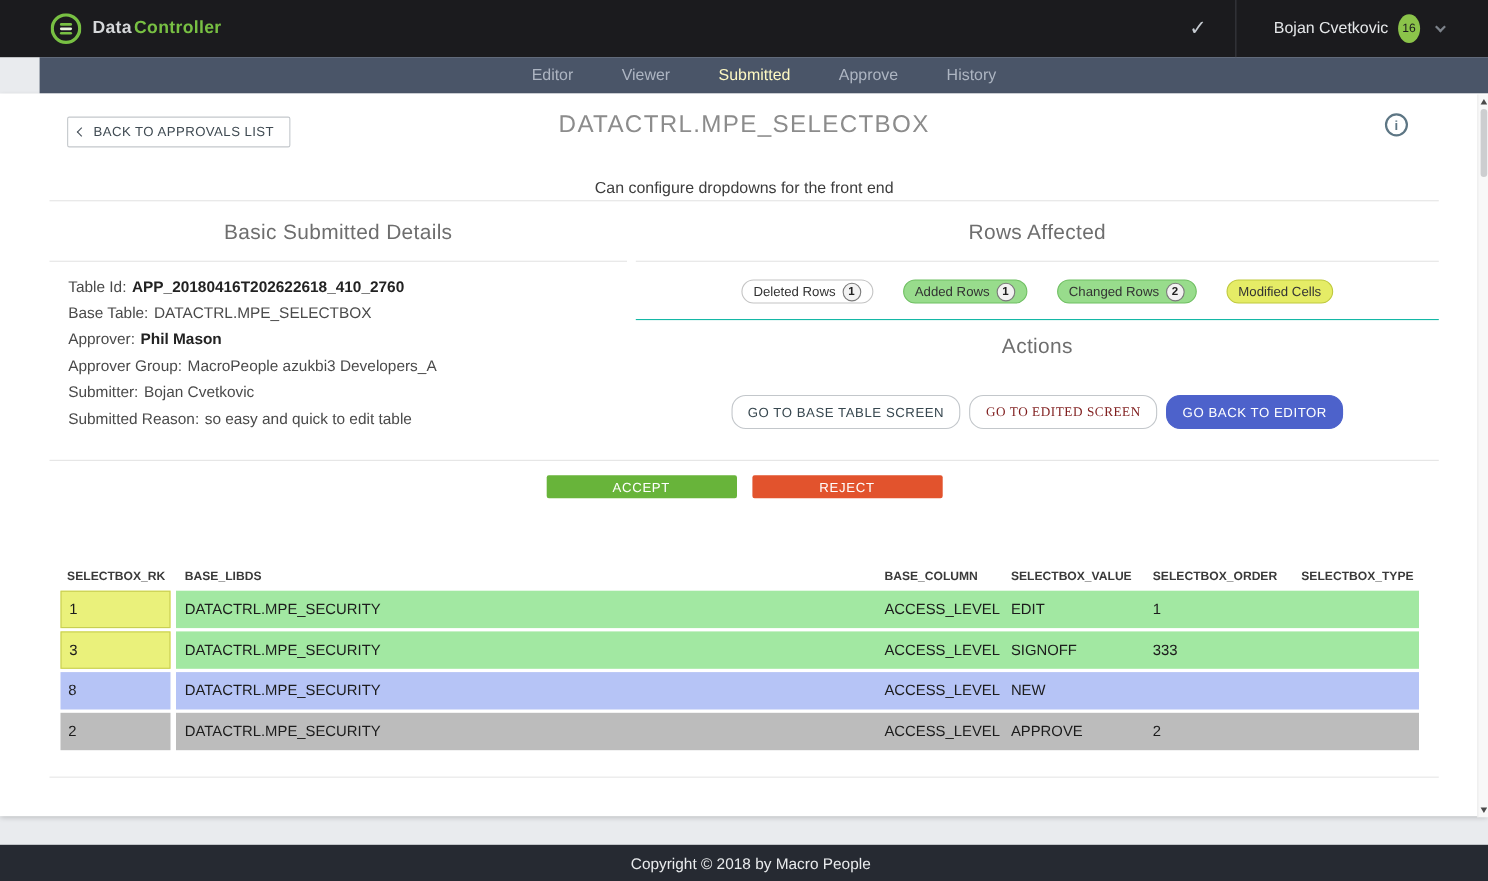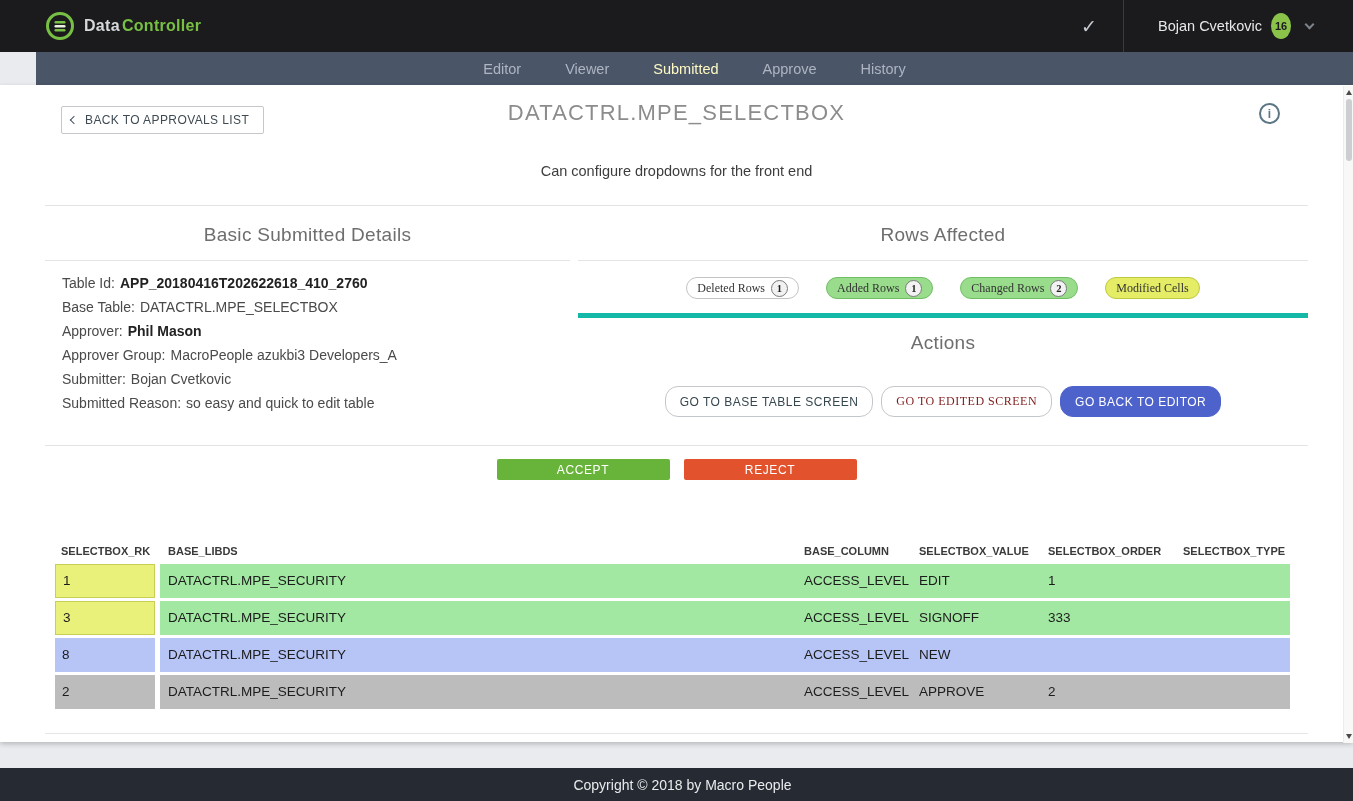--- a/index.html
+++ b/index.html
@@ -12,50 +12,50 @@
   .brand { display:flex; align-items:center; gap:10px; cursor:pointer; }
   .logo { width:28px; height:28px; display:flex; }
   .brand-text { font-size:16px; font-weight:bold; letter-spacing:.3px; }
   .brand-word1 { color:#d6d8da; margin-right:2px; }
   .brand-word2 { color:#78c043; }
   .topbar-right { display:flex; align-items:center; height:100%; }
   .check-icon { color:#c6cbd1; font-size:19px; margin-right:26px; }
   .topbar-divider { width:1px; height:52px; background:#3a3b40; }
   .user-menu { display:flex; align-items:center; gap:9px; padding-left:34px; cursor:pointer; }
   .user-name { color:#e6e8ea; font-size:14.5px; }
-  .user-badge { background:#8bc34a; color:#1b1b1e; font-size:11px; font-weight:bold; min-width:20px; height:26px; border-radius:50%; display:flex; align-items:center; justify-content:center; padding:0 3px; }
+  .user-badge { background:#8bc34a; color:#1b1b1e; font-size:11px; font-weight:normal; min-width:20px; height:26px; border-radius:50%; display:flex; align-items:center; justify-content:center; padding:0 3px; }
   .chev { display:inline-block; width:7px; height:7px; border-right:2px solid currentColor; border-bottom:2px solid currentColor; }
   .chev-down { transform:rotate(45deg); color:#7d838b; margin-left:6px; margin-top:-4px; }
   .chev-left { transform:rotate(135deg); width:6px; height:6px; border-width:1.5px; color:#46505a; }
 
   
   .navbar { height:33px; background:#4a5568; display:flex; align-items:center; justify-content:center; gap:44px;margin-left:36px; }
   .nav-item { color:#adb5c2; font-size:14.5px; cursor:pointer; }
   .nav-item.active { color:#fef9c3; }
 
   
   .content { position:absolute; top:85px; left:0; right:0; height:657px; background:#ffffff; box-shadow:0 2px 5px rgba(0,0,0,.22); padding:0 45px; }
   .page-header { position:relative; height:78px; }
   .back-btn { position:absolute; left:16px; top:21px; display:flex; align-items:center; gap:8px; background:#fff; border:1px solid #c4c8cc; border-radius:2px; padding:6px 14px 6px 9px; font-family:inherit; font-size:12px; letter-spacing:.4px; color:#3f4a52; cursor:pointer; }
   .page-title { padding-top:15px; text-align:center; font-size:22px; font-weight:normal; letter-spacing:1.2px; color:#8c8c8c; }
   .info-icon { position:absolute; right:28px; top:18px; width:21px; height:21px; border:2px solid #5d7684; border-radius:50%; color:#5d7684; font-size:12px; font-weight:bold; font-style:normal; display:flex; align-items:center; justify-content:center; cursor:pointer; }
   .subtitle { text-align:center; font-size:14.5px; color:#3d3d3d; height:18px; }
 
   
-  .columns { display:flex; margin-top:24px; border-top:1px solid #e4e4e4; border-bottom:1px solid #e4e4e4; }
+  .columns { display:flex; margin-top:1px; border-top:1px solid #e4e4e4; border-bottom:1px solid #e4e4e4; }
   .col-left { width:525px; margin-right:8px; }
   .col-right { flex:1; }
   .section-heading { font-size:19px; font-weight:normal; color:#6e6e6e; letter-spacing:.3px; text-align:center; padding:18px 0 14px; }
   .underlined { border-bottom:1px solid #e4e4e4; }
   .details { padding:10px 0 0 17px; }
   .detail-row { font-size:14px; color:#4a4a4a; line-height:24px; }
   .d-label { margin-right:5px; }
   .d-value.bold { font-weight:bold; color:#222; }
 
-  .badges-row { display:flex; justify-content:center; align-items:center; gap:27px; padding:16px 0 14px; border-bottom:5px solid #14b8a6;font-family:Liberation Serif, serif; }
+  .badges-row { display:flex; justify-content:center; align-items:center; gap:27px; padding:16px 0 14px; border-bottom:1px solid #14b8a6; }
   .pill { display:flex; align-items:center; gap:6px; height:22px; padding:0 10px; border-radius:12px; font-size:12px; color:#333; }
   .pill-deleted { background:#ffffff; border:1px solid #c4c4c4; }
   .pill-added, .pill-changed { background:#98dc8c; border:1px solid #6fbf62; }
   .pill-modified { background:#e5ec66; border:1px solid #bfc93e; }
   .pill-count { width:17px; height:17px; border-radius:50%; background:#f2f2f2; border:1px solid #7a7a7a; font-size:10.5px; font-weight:bold; color:#222; display:flex; align-items:center; justify-content:center; }
 
   .actions-heading { padding:14px 0 0; }
   .actions-row { display:flex; justify-content:center; gap:8px; margin-top:32px; padding-bottom:28px; }
   .btn { font-family:inherit; font-size:12px; letter-spacing:.5px; border-radius:13px; padding:7px 14px; cursor:pointer; }
   .btn.outline { background:#fff; border:1px solid #c3c7cb; color:#37474f; }

